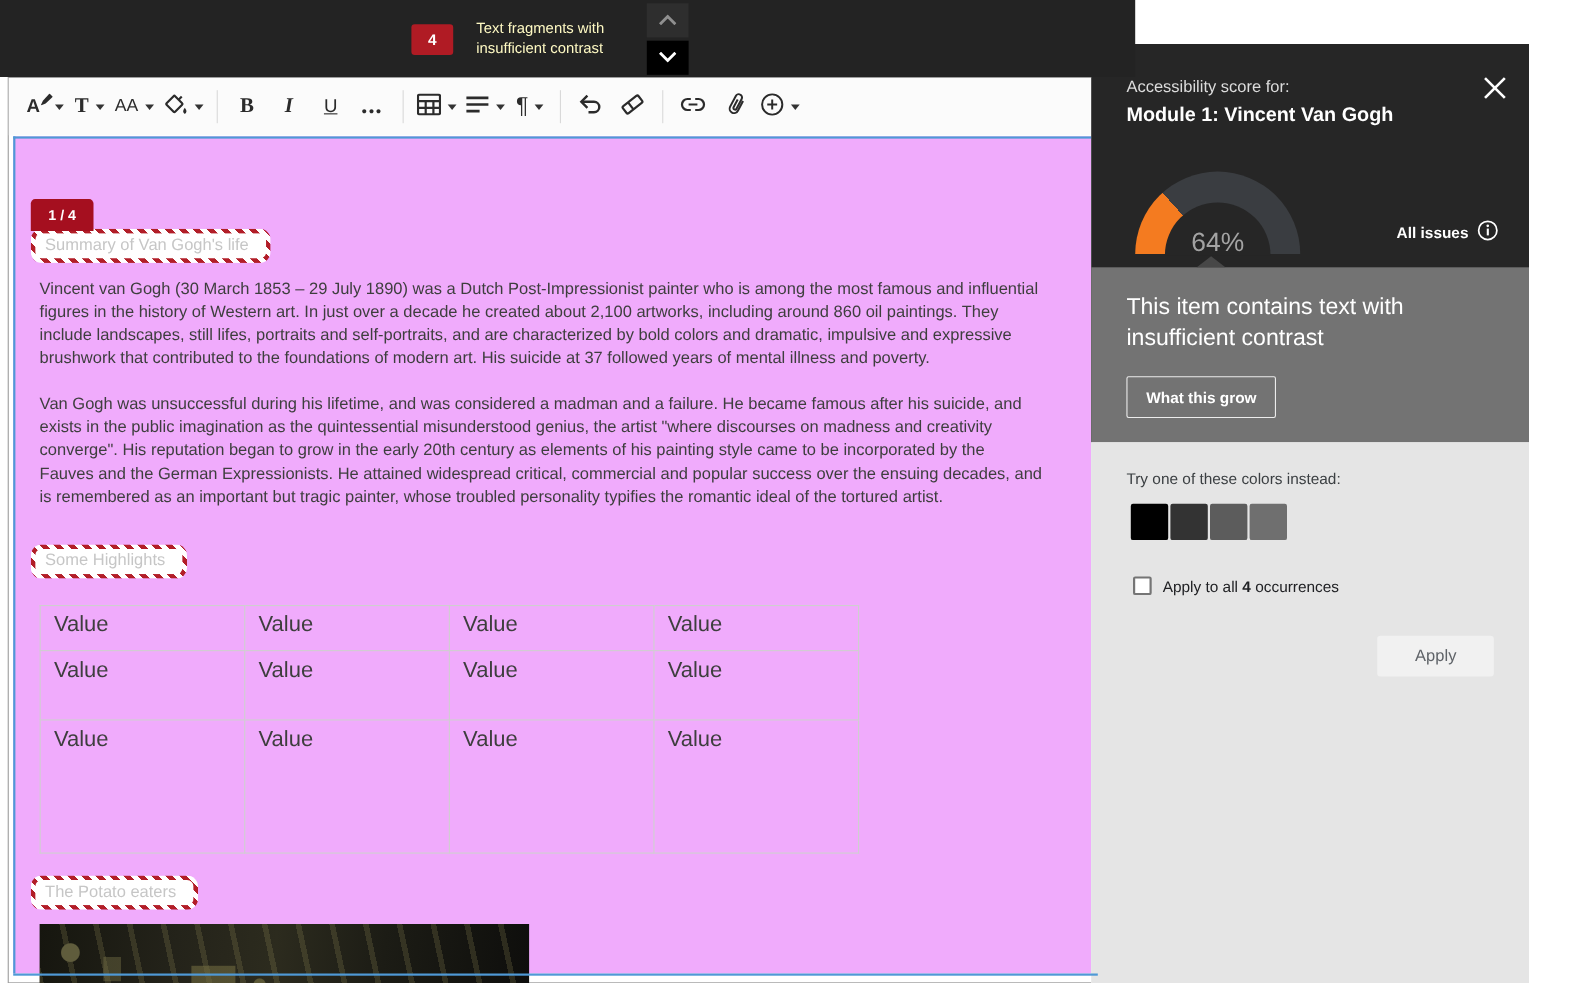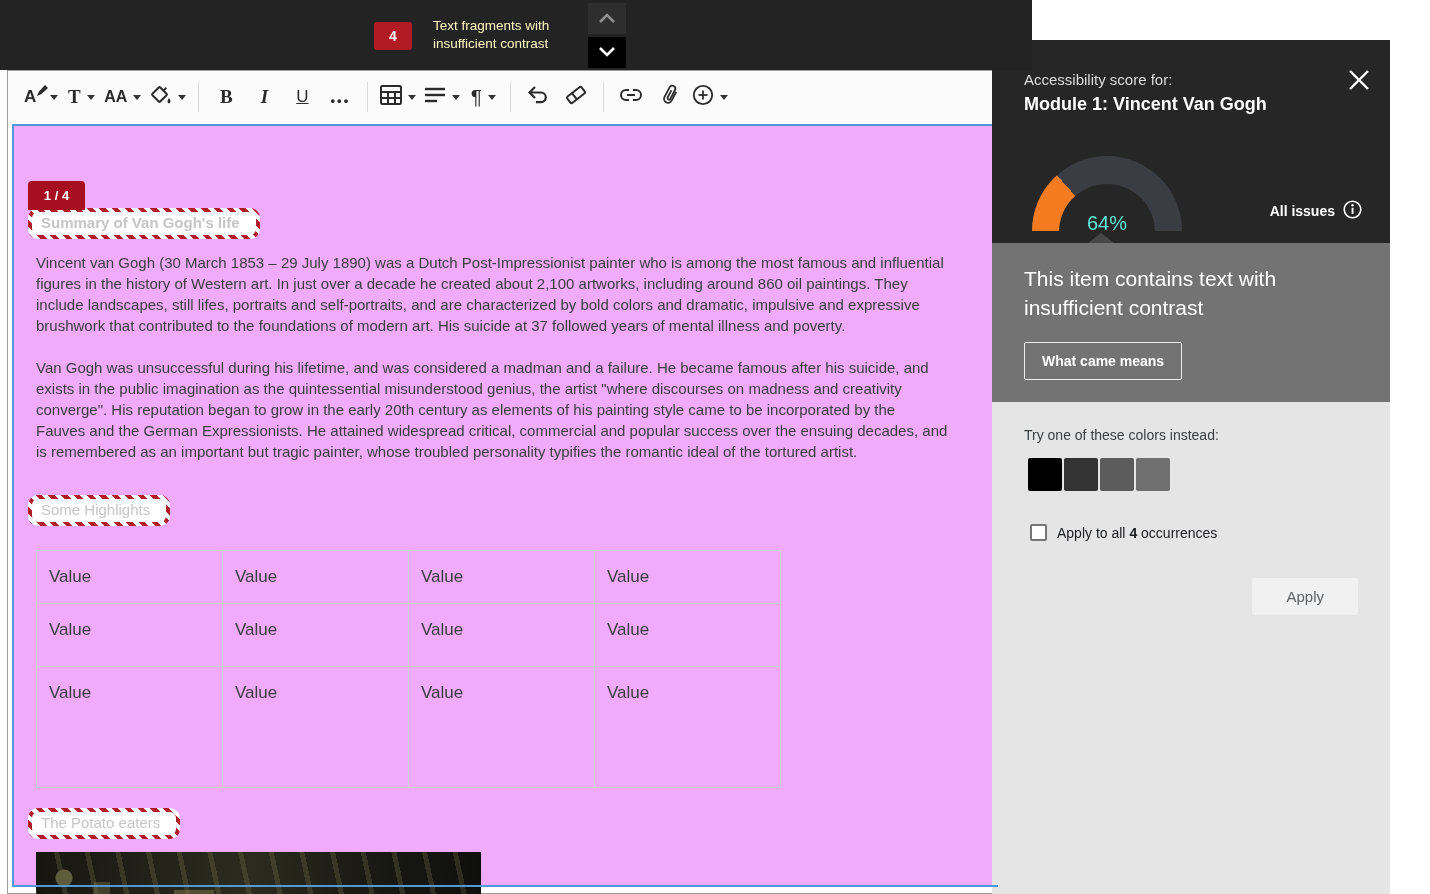--- a/index.html
+++ b/index.html
@@ -42,21 +42,21 @@
   .flag { display:inline-block; margin-left:14px; border:4px solid transparent; border-radius:10px;
     background: linear-gradient(#fff,#fff) padding-box,
       repeating-linear-gradient(45deg,#b21e28 0 4.5px,#fff 4.5px 9px) border-box;
     color:#c6c6c6; font-size:15px; padding:2px 16px 4px 9px; position:relative; margin-top:-2px; }
   .flag-block { display:block; }
   .para { max-width:912px; margin:13px 0 0 22px; font-size:15px; line-height:21px; color:#3e3e3e; }
   .para + .para { margin-top:21px; }
   #flag-highlights { margin-top:33px; }
   #value-table { border-collapse:collapse; margin:24px 0 0 22px; }
   #value-table td { width:186px; border:1px solid #cfcfcf; vertical-align:top;
-    padding:16px 12px; font-size:17px; color:#3e3e3e; }
+    padding:6px 12px; font-size:20px; color:#3e3e3e; }
   .row-1 td { height:41px; } .row-2 td { height:63px; } .row-3 td { height:121px; }
   #flag-potato { margin-top:20px; }
   #painting { margin:13px 0 0 22px; width:445px; height:60px; position:relative;
     background:
       radial-gradient(circle at 28px 26px, #5f5c3c 0 8px, rgba(0,0,0,0) 9px),
       radial-gradient(circle at 200px 55px, rgba(140,135,80,.5) 0 5px, rgba(0,0,0,0) 6px),
       linear-gradient(rgba(118,112,66,.55),rgba(118,112,66,.55)) 138px 38px / 40px 20px no-repeat,
       linear-gradient(rgba(125,120,75,.4),rgba(125,120,75,.4)) 58px 30px / 16px 22px no-repeat,
       repeating-linear-gradient(78deg, rgba(150,142,88,.22) 0 5px, rgba(0,0,0,0) 5px 30px),
       linear-gradient(96deg,#16160f 0%,#24231a 28%,#2c2b1e 48%,#1c1c15 70%,#0e0e0c 100%);
@@ -67,21 +67,21 @@
   .panel-dark { position:absolute; left:0; top:0; width:398px; height:362px; background:#262626; }
   .acc-label { position:absolute; left:32px; top:31px; color:#dcdcdc; font-size:15px; }
   .acc-title { position:absolute; left:32px; top:54px; color:#fff; font-size:18px; font-weight:bold; }
   .close-btn { position:absolute; right:18px; top:28px; width:26px; height:26px; background:none; border:none; cursor:pointer; }
   .gauge { position:absolute; left:40px; top:116px; width:150px; height:76px; }
   .gauge-arc { width:150px; height:75px; border-radius:75px 75px 0 0;
     background: conic-gradient(from 270deg at 50% 100%, #f47b20 0deg 48deg, #3a3d41 48deg 180deg); }
   .gauge-hole { position:absolute; left:27px; top:28px; width:96px; height:48px;
     border-radius:48px 48px 0 0; background:#262626; }
   .gauge-score { position:absolute; left:0; width:150px; bottom:-3px; text-align:center;
-    color:#5eead4; font-size:20px; }
+    color:#a3a3a3; font-size:24px; }
   .all-issues { position:absolute; right:28px; top:160px; display:flex; align-items:center; gap:8px;
     color:#fff; font-size:14px; font-weight:600; cursor:pointer; }
   .panel-feedback { position:absolute; left:0; top:203px; width:398px; height:159px; background:#737373; }
   .panel-feedback::before { content:""; position:absolute; left:96px; top:-10px; width:0; height:0;
     border-left:13px solid transparent; border-right:13px solid transparent; border-bottom:10px solid #474747; }
   .feedback-msg { position:absolute; left:32px; top:21px; width:300px; color:#fff; font-size:21px; line-height:29px; }
   .wtm-btn { position:absolute; left:32px; top:99px; background:transparent; border:1px solid #ececec;
     border-radius:2px; color:#fff; font-size:14px; font-weight:bold; padding:10px 17px; cursor:pointer;
     font-family:inherit; }
   .panel-white { position:absolute; left:0; top:362px; width:398px; height:500px; background:#e5e5e5; }
@@ -131,21 +131,21 @@
             <path d="M0 11 L2 6.5 L8 0 L11 3 L4.5 9 Z" fill="#2b2b2b"></path>
           </svg>
       </span>
         <span class="caret"></span>
     </div>
     <div class="tbtn">
       <span class="gly gly-serif">T</span>
         <span class="caret"></span>
     </div>
     <div class="tbtn">
-      <span class="gly" style="font-size:16px;font-weight:bold;">AA</span>
+      <span class="gly" style="font-size:16px;font-weight:normal;">AA</span>
         <span class="caret"></span>
     </div>
     <div class="tbtn">
       <span>
         <svg width="23" height="22" viewBox="0 0 23 22">
             <g transform="rotate(45 10.5 10.5)">
               <rect x="5" y="5" width="11" height="11" rx="1" fill="none" stroke="#2b2b2b" stroke-width="2"></rect>
               <line x1="10.5" y1="1" x2="10.5" y2="5" stroke="#2b2b2b" stroke-width="2"></line>
             </g>
             <path d="M20 14 q3 4 0 5.6 q-3 -1.6 0 -5.6" fill="#2b2b2b"></path>
@@ -236,21 +236,21 @@
             <line x1="11" y1="6.5" x2="11" y2="15.5" stroke="#2b2b2b" stroke-width="1.8"></line>
             <line x1="6.5" y1="11" x2="15.5" y2="11" stroke="#2b2b2b" stroke-width="1.8"></line>
           </svg>
       </span>
         <span class="caret"></span>
     </div>
   </div>
 
   <div id="content-area">
     <div class="count-badge">1 / 4</div>
-    <div class="flag flag-block" style="display:table;font-weight:bold;">Summary of Van Gogh's life</div>
+    <div class="flag flag-block" style="display:table;">Summary of Van Gogh's life</div>
     <p class="para">Vincent van Gogh (30 March 1853 – 29 July 1890) was a Dutch Post-Impressionist painter who is among the most famous and influential figures in the history of Western art. In just over a decade he created about 2,100 artworks, including around 860 oil paintings. They include landscapes, still lifes, portraits and self-portraits, and are characterized by bold colors and dramatic, impulsive and expressive brushwork that contributed to the foundations of modern art. His suicide at 37 followed years of mental illness and poverty.</p>
     <p class="para">Van Gogh was unsuccessful during his lifetime, and was considered a madman and a failure. He became famous after his suicide, and exists in the public imagination as the quintessential misunderstood genius, the artist "where discourses on madness and creativity converge". His reputation began to grow in the early 20th century as elements of his painting style came to be incorporated by the Fauves and the German Expressionists. He attained widespread critical, commercial and popular success over the ensuing decades, and is remembered as an important but tragic painter, whose troubled personality typifies the romantic ideal of the tortured artist.</p>
     <div class="flag" id="flag-highlights" style="display:table;">Some Highlights</div>
     <table id="value-table">
       <tbody>
           <tr class="row-1">
         <td>Value</td>
         <td>Value</td>
         <td>Value</td>
         <td>Value</td>
@@ -299,21 +299,21 @@
             <circle cx="9.5" cy="9.5" r="8.3" fill="none" stroke="#fff" stroke-width="1.6"></circle>
             <circle cx="9.5" cy="5.3" r="1.2" fill="#fff"></circle>
             <rect x="8.6" y="7.8" width="1.9" height="6.2" fill="#fff"></rect>
           </svg>
       </span>
     </div>
   </div>
 
   <div class="panel-feedback">
     <div class="feedback-msg">This item contains text with insufficient contrast</div>
-    <button class="wtm-btn">What came means</button>
+    <button class="wtm-btn">What this grow</button>
   </div>
 
   <div class="panel-white">
     <div class="try-label">Try one of these colors instead:</div>
     <div class="swatches">
       <button class="swatch" style="background-color: rgb(0, 0, 0);"></button>
       <button class="swatch" style="background-color: rgb(51, 51, 51);"></button>
       <button class="swatch" style="background-color: rgb(92, 92, 92);"></button>
       <button class="swatch" style="background-color: rgb(111, 111, 111);"></button>
     </div>

